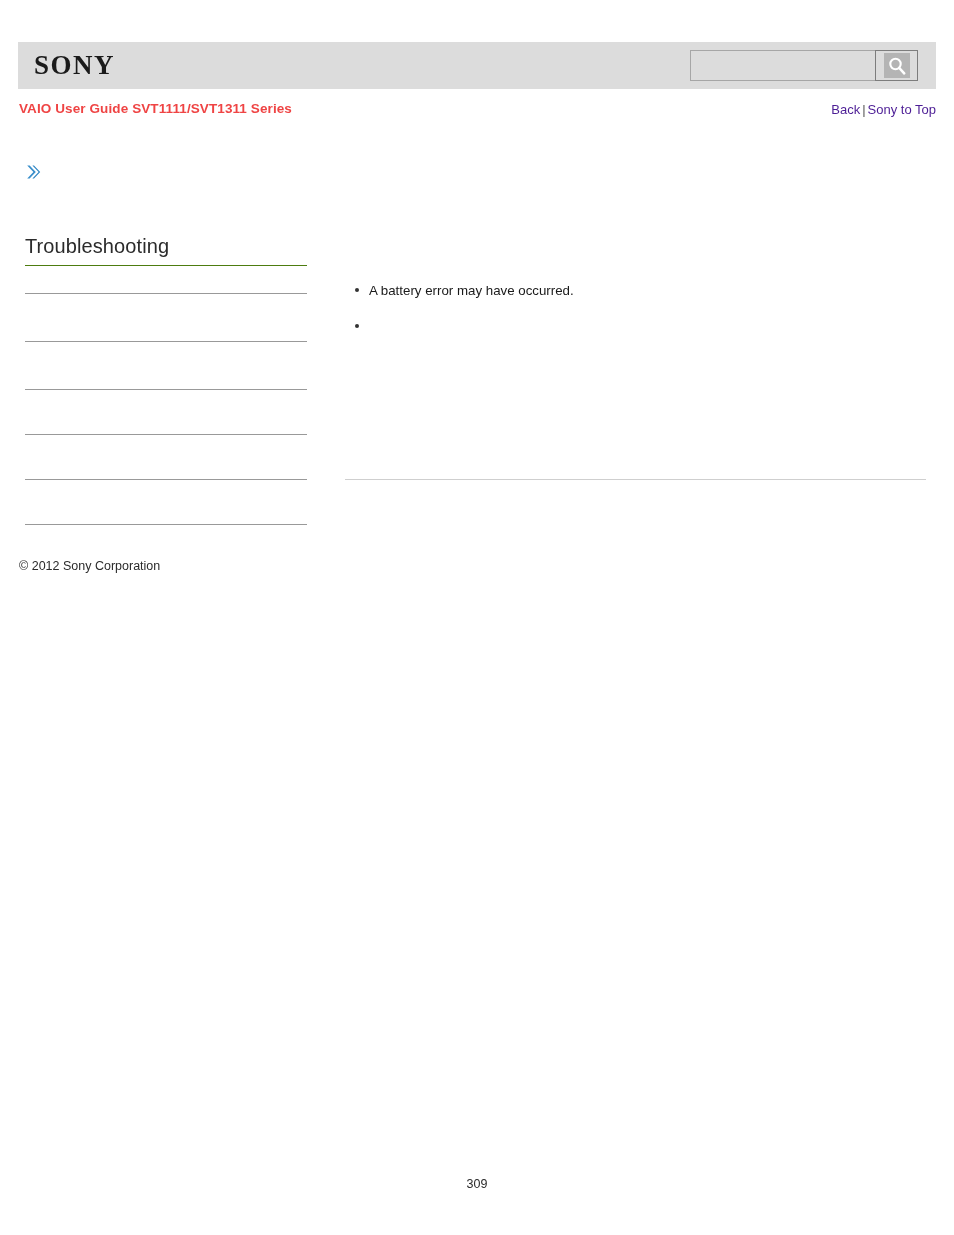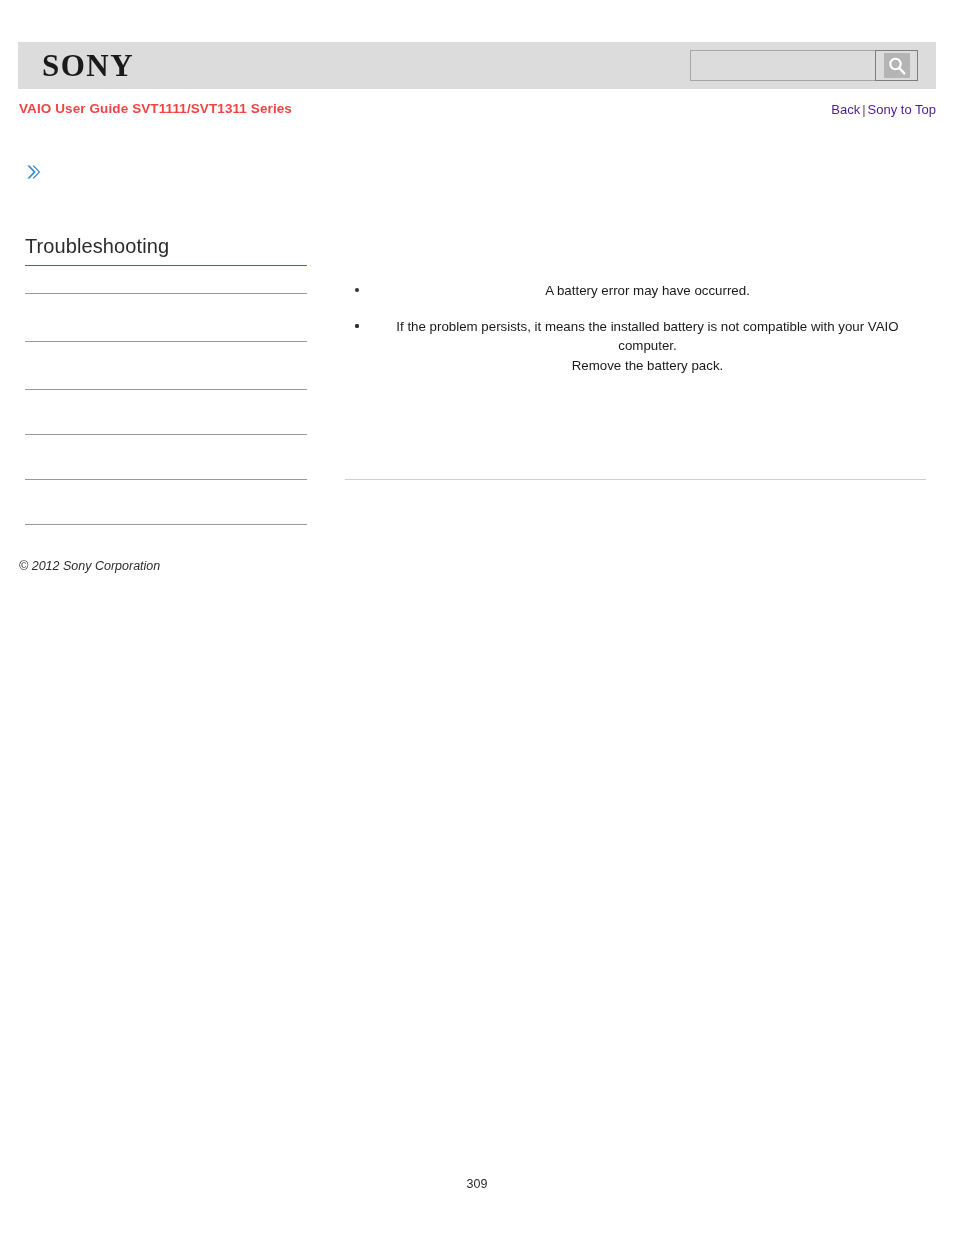--- a/index.html
+++ b/index.html
@@ -25,26 +25,25 @@
     height: 47px;
     background: #dcdcdc;
     box-sizing: border-box;
   }
   .sony-logo {
     position: absolute;
     left: 16px;
     top: 7px;
     font-family: "Liberation Serif", serif;
     font-weight: bold;
-    font-size: 31px;
+    font-size: 27px;
     letter-spacing: 1.5px;
     color: #1a1a1a;
     line-height: 33px;
     user-select: none;
-    margin-left: 8px;
   }
   .search-wrap {
     position: absolute;
     right: 18px;
     top: 8px;
     display: flex;
     align-items: stretch;
     height: 31px;
   }
   .search-input {
@@ -150,21 +149,20 @@
   .nav-list .nav-row.tall { height: 48px; }
   .nav-list .nav-row.tall2 { height: 45px; }
 
   .copyright {
     position: absolute;
     left: 19px;
     top: 559px;
     font-size: 12.5px;
     color: #2b2b2b;
     white-space: nowrap;
-    font-style: italic;
   }
 
   
   .content {
     position: absolute;
     left: 345px;
     top: 281px;
     width: 581px;
   }
   .content ul {
@@ -183,21 +181,21 @@
   .content li:last-child { margin-bottom: 0; }
   .content li .bullet {
     position: absolute;
     left: 10px;
     top: 7px;
     width: 4px;
     height: 4px;
     background: #333;
     border-radius: 50%;
   }
-  .content li .line { display: block; text-align: center; }
+  .content li .line { display: block; }
   .content a.details {
     color: #1a7ad4;
     text-decoration: none;
   }
   .content-divider {
     position: absolute;
     left: 345px;
     top: 479px;
     width: 581px;
     height: 1px;
@@ -265,24 +263,19 @@
 
     <li>
       <span class="bullet"></span>
       <span class="line">A battery error may have occurred.</span>
     </li>
 
     <li>
       <span class="bullet"></span>
     </li>
 
-    <li>
-      <span class="bullet"></span>
-      <span class="line">If the problem persists, it means the installed battery is not compatible with your VAIO computer.</span>
-      <span class="line">Remove the battery pack.</span>
-    </li>
 
   </ul>
 </div>
 
 <div class="content-divider"></div>
 
 <div class="page-number">309</div>
 
 </body></html>

